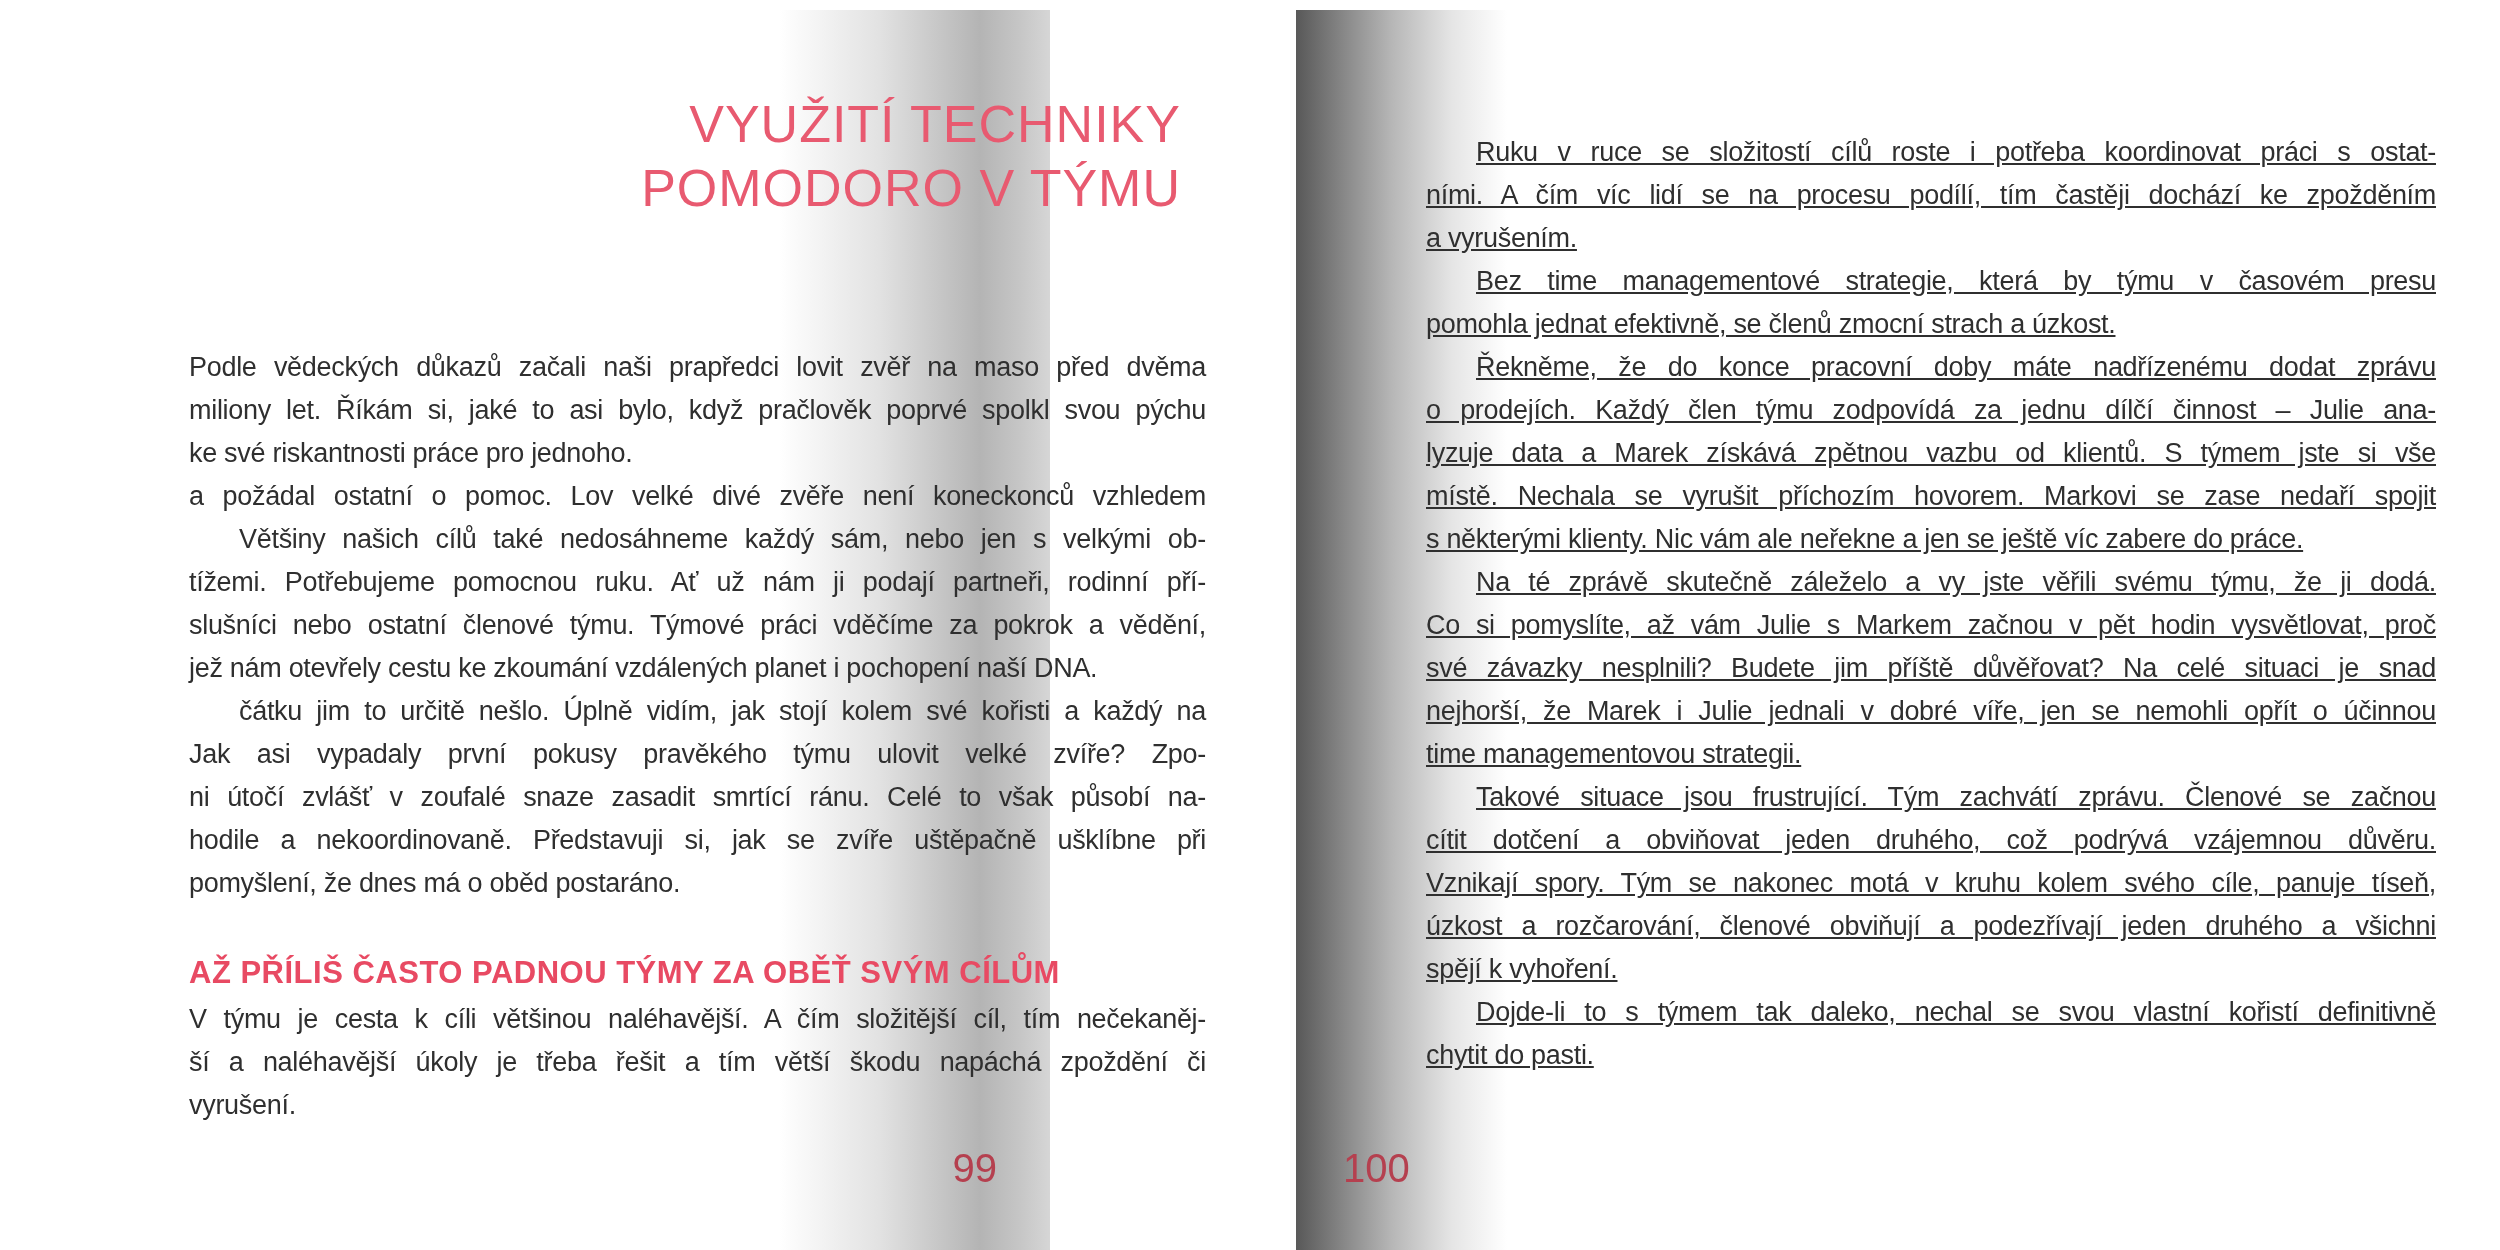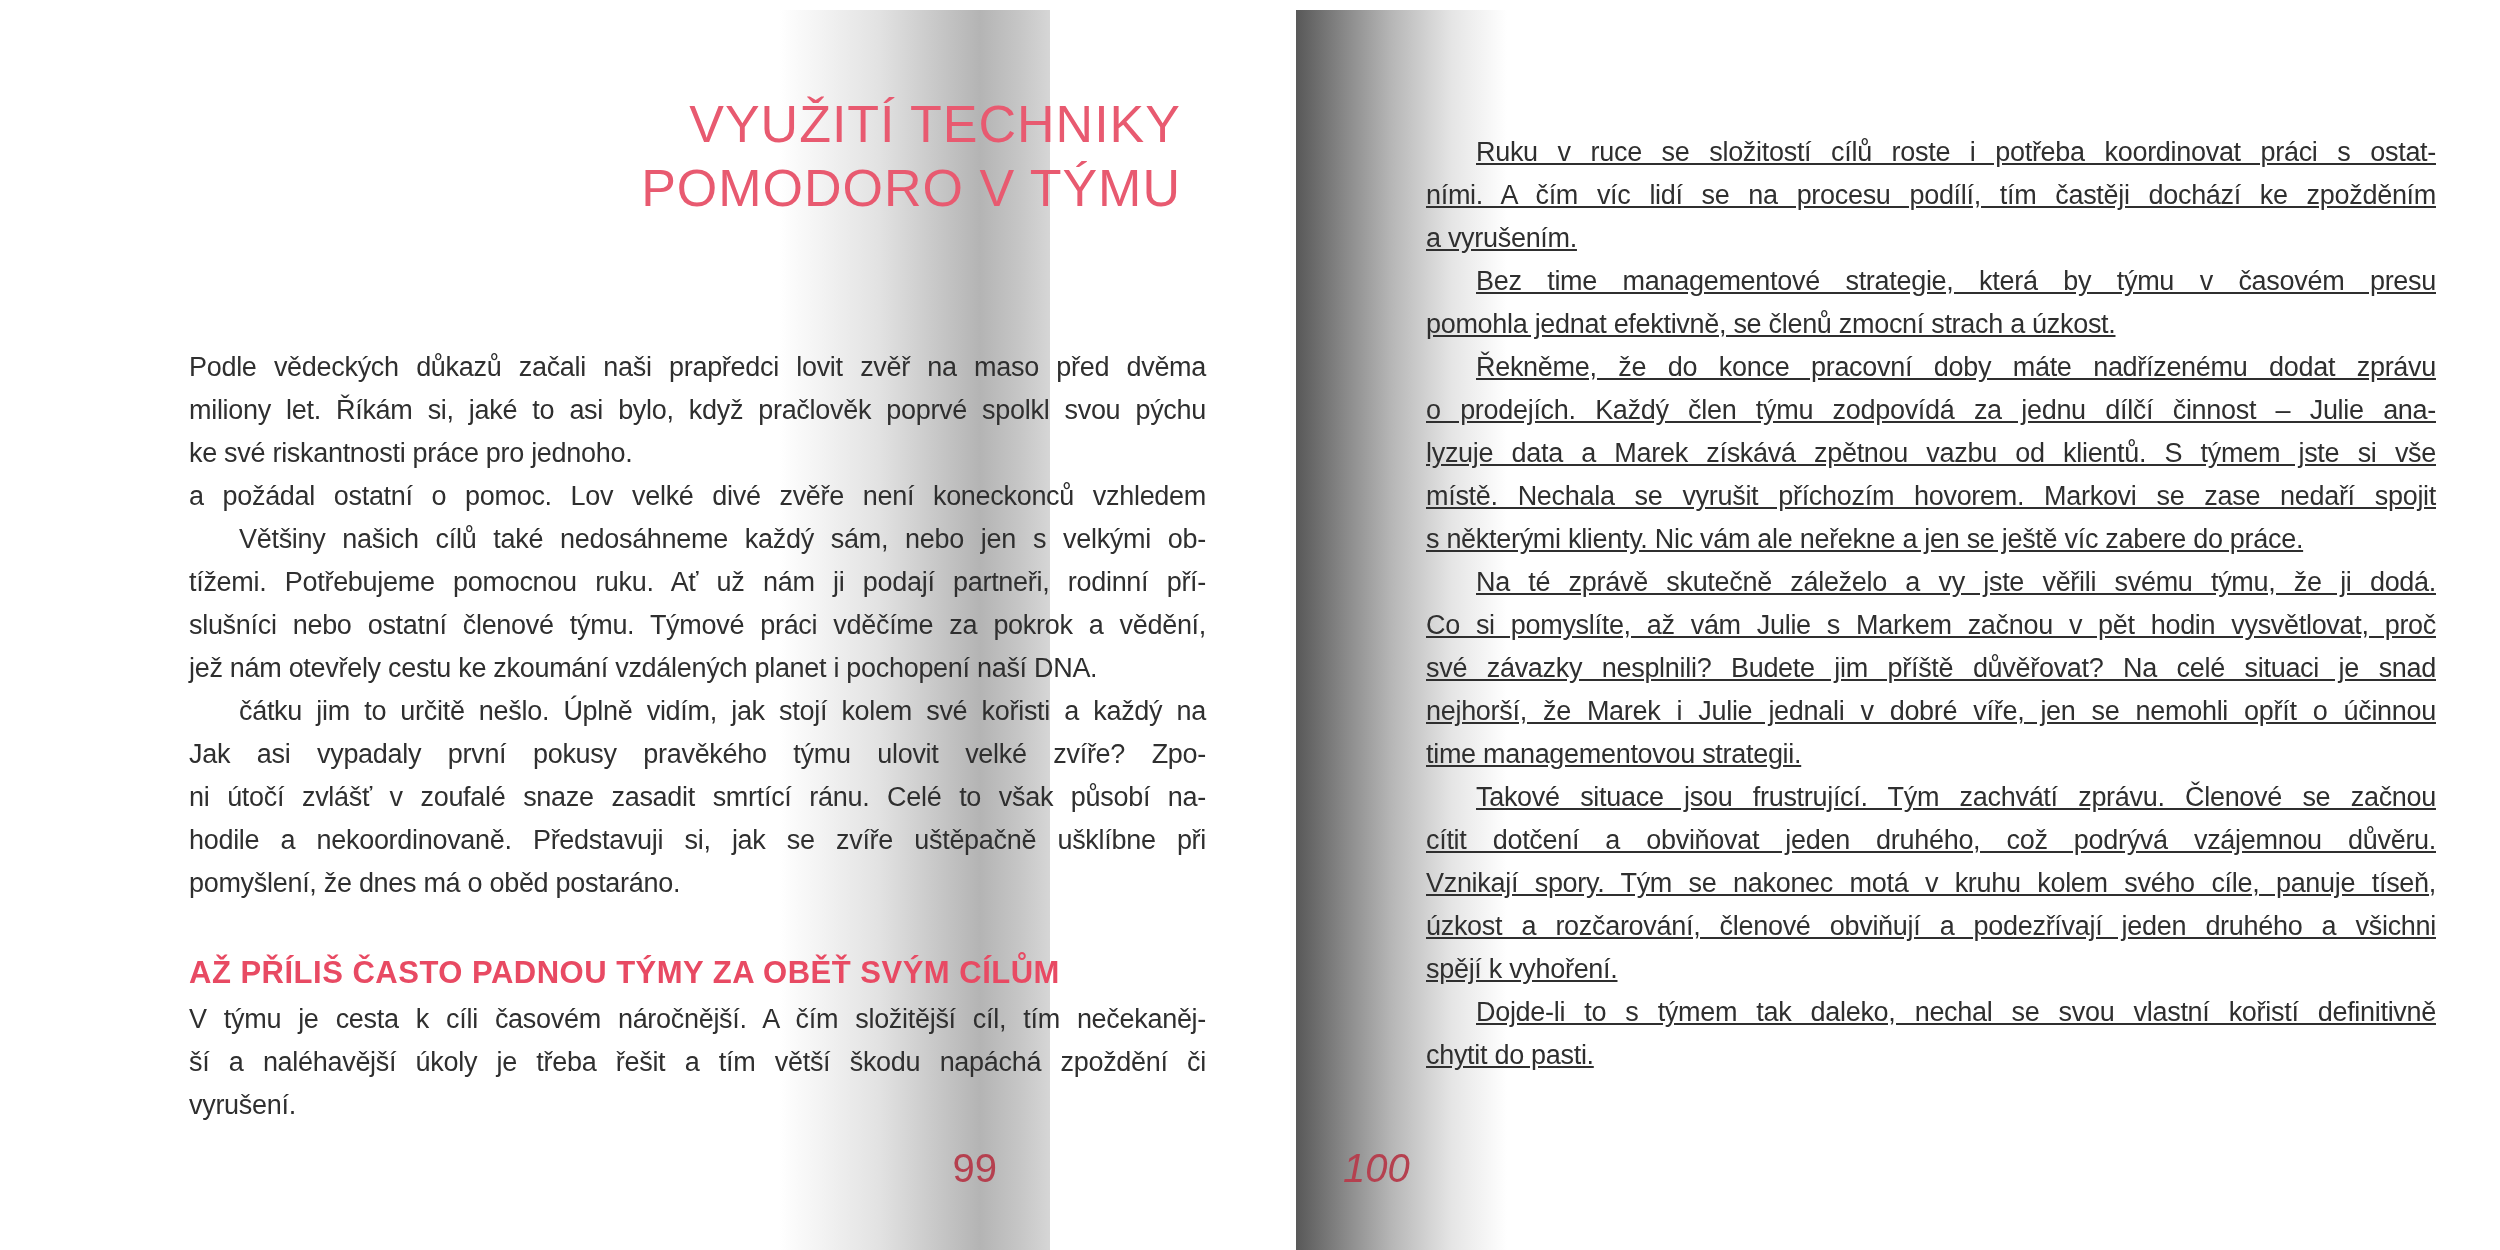--- a/index.html
+++ b/index.html
@@ -90,21 +90,21 @@
 
   .pagenum {
     position: absolute;
     top: 1134px;
     font-size: 40px;
     line-height: 48px;
     font-weight: 400;
     color: var(--page_number_red, #b5404f);
   }
   .pagenum.num-left  { right: 53px; text-align: right; }
-  .pagenum.num-right { left: 47px;  text-align: left; font-style: italic; }
+  .pagenum.num-right { left: 47px;  text-align: left; }
 </style>
 </head>
 <body>
 
 <div class="spread">
 
   <div class="page left">
     <h1 class="title">
         <div class="tline">VYUŽITÍ TECHNIKY</div>
         <div class="tline">POMODORO V TÝMU</div>
@@ -129,21 +129,21 @@
           <div class="pline">ni útočí zvlášť v zoufalé snaze zasadit smrtící ránu. Celé to však působí na-</div>
           <div class="pline">hodile a nekoordinovaně. Představuji si, jak se zvíře uštěpačně ušklíbne při</div>
           <div class="pline last">pomyšlení, že dnes má o oběd postaráno.</div>
         </div>
       </div>
 
     <h2 class="subheading">AŽ PŘÍLIŠ ČASTO PADNOU TÝMY ZA OBĚŤ SVÝM CÍLŮM</h2>
 
     <div class="body-block" id="left-body-2">
         <div class="para">
-          <div class="pline">V týmu je cesta k cíli časovém náročnější. A čím složitější cíl, tím nečekaněj-</div>
+          <div class="pline">V týmu je cesta k cíli většinou naléhavější. A čím složitější cíl, tím nečekaněj-</div>
           <div class="pline">ší a naléhavější úkoly je třeba řešit a tím větší škodu napáchá zpoždění či</div>
           <div class="pline last">vyrušení.</div>
         </div>
       </div>
 
     <div class="pagenum num-left">99</div>
   </div>
 
   <div class="page right">
     <div class="body-block" id="right-body">

